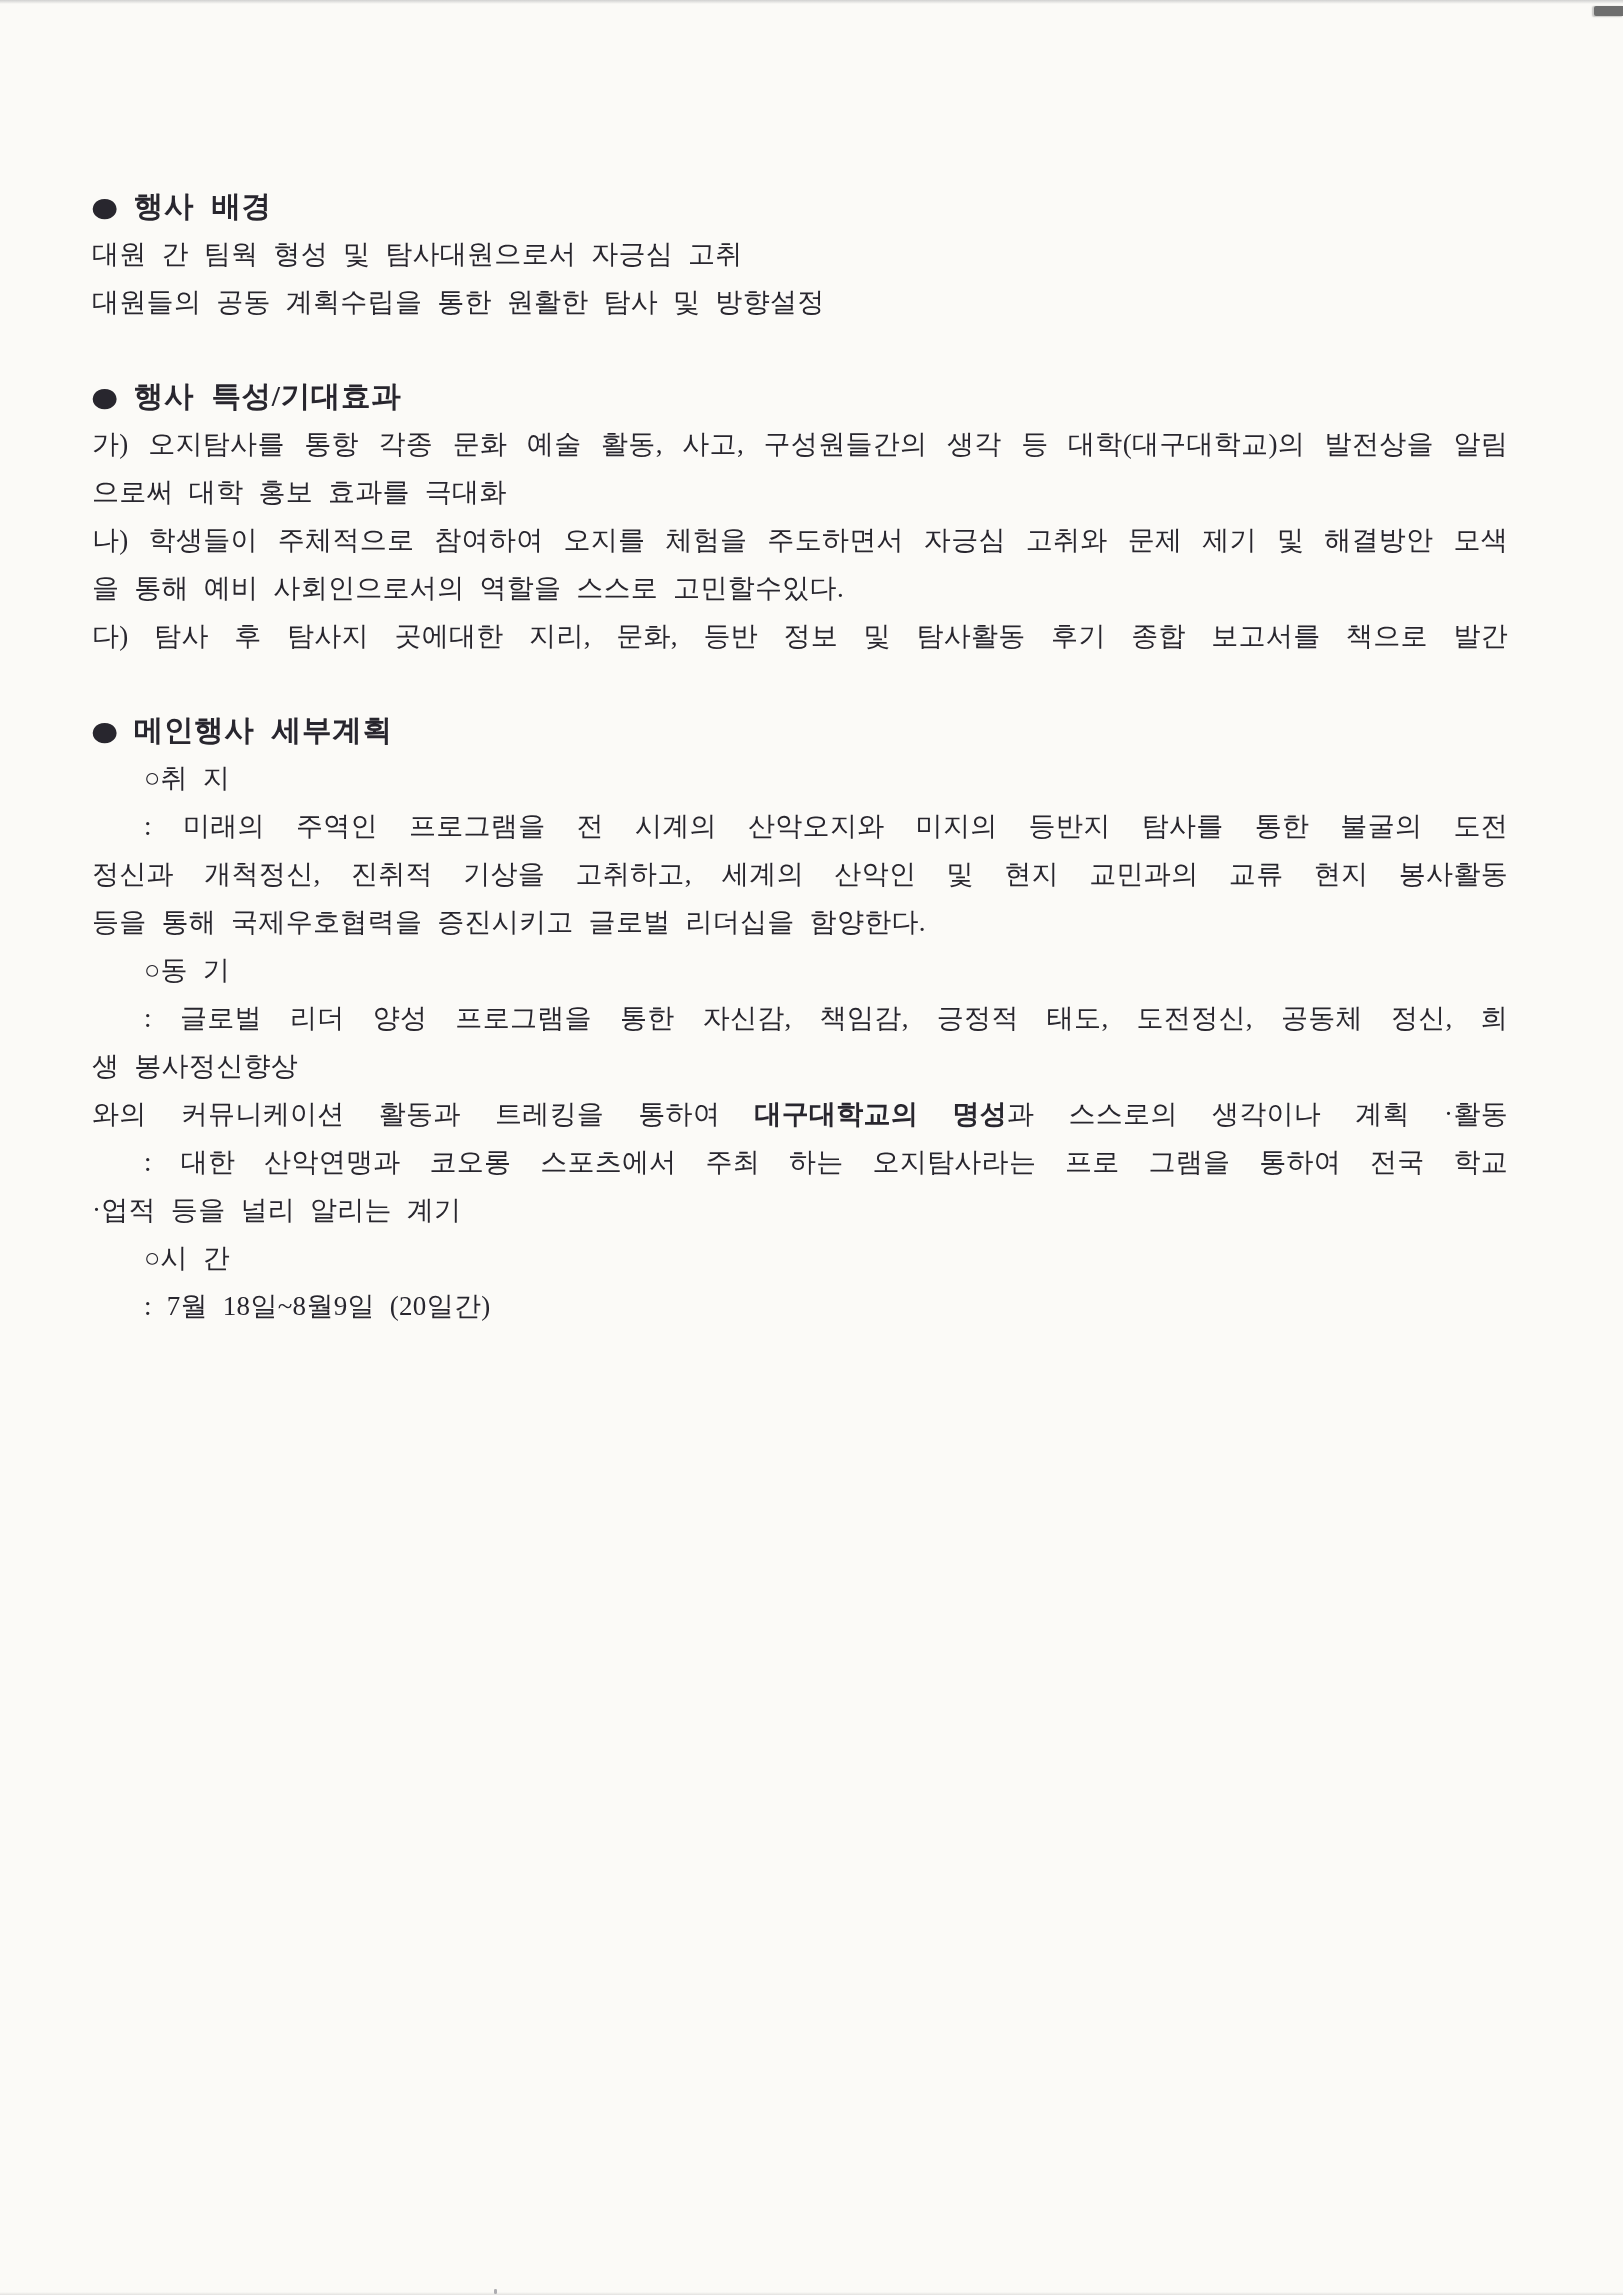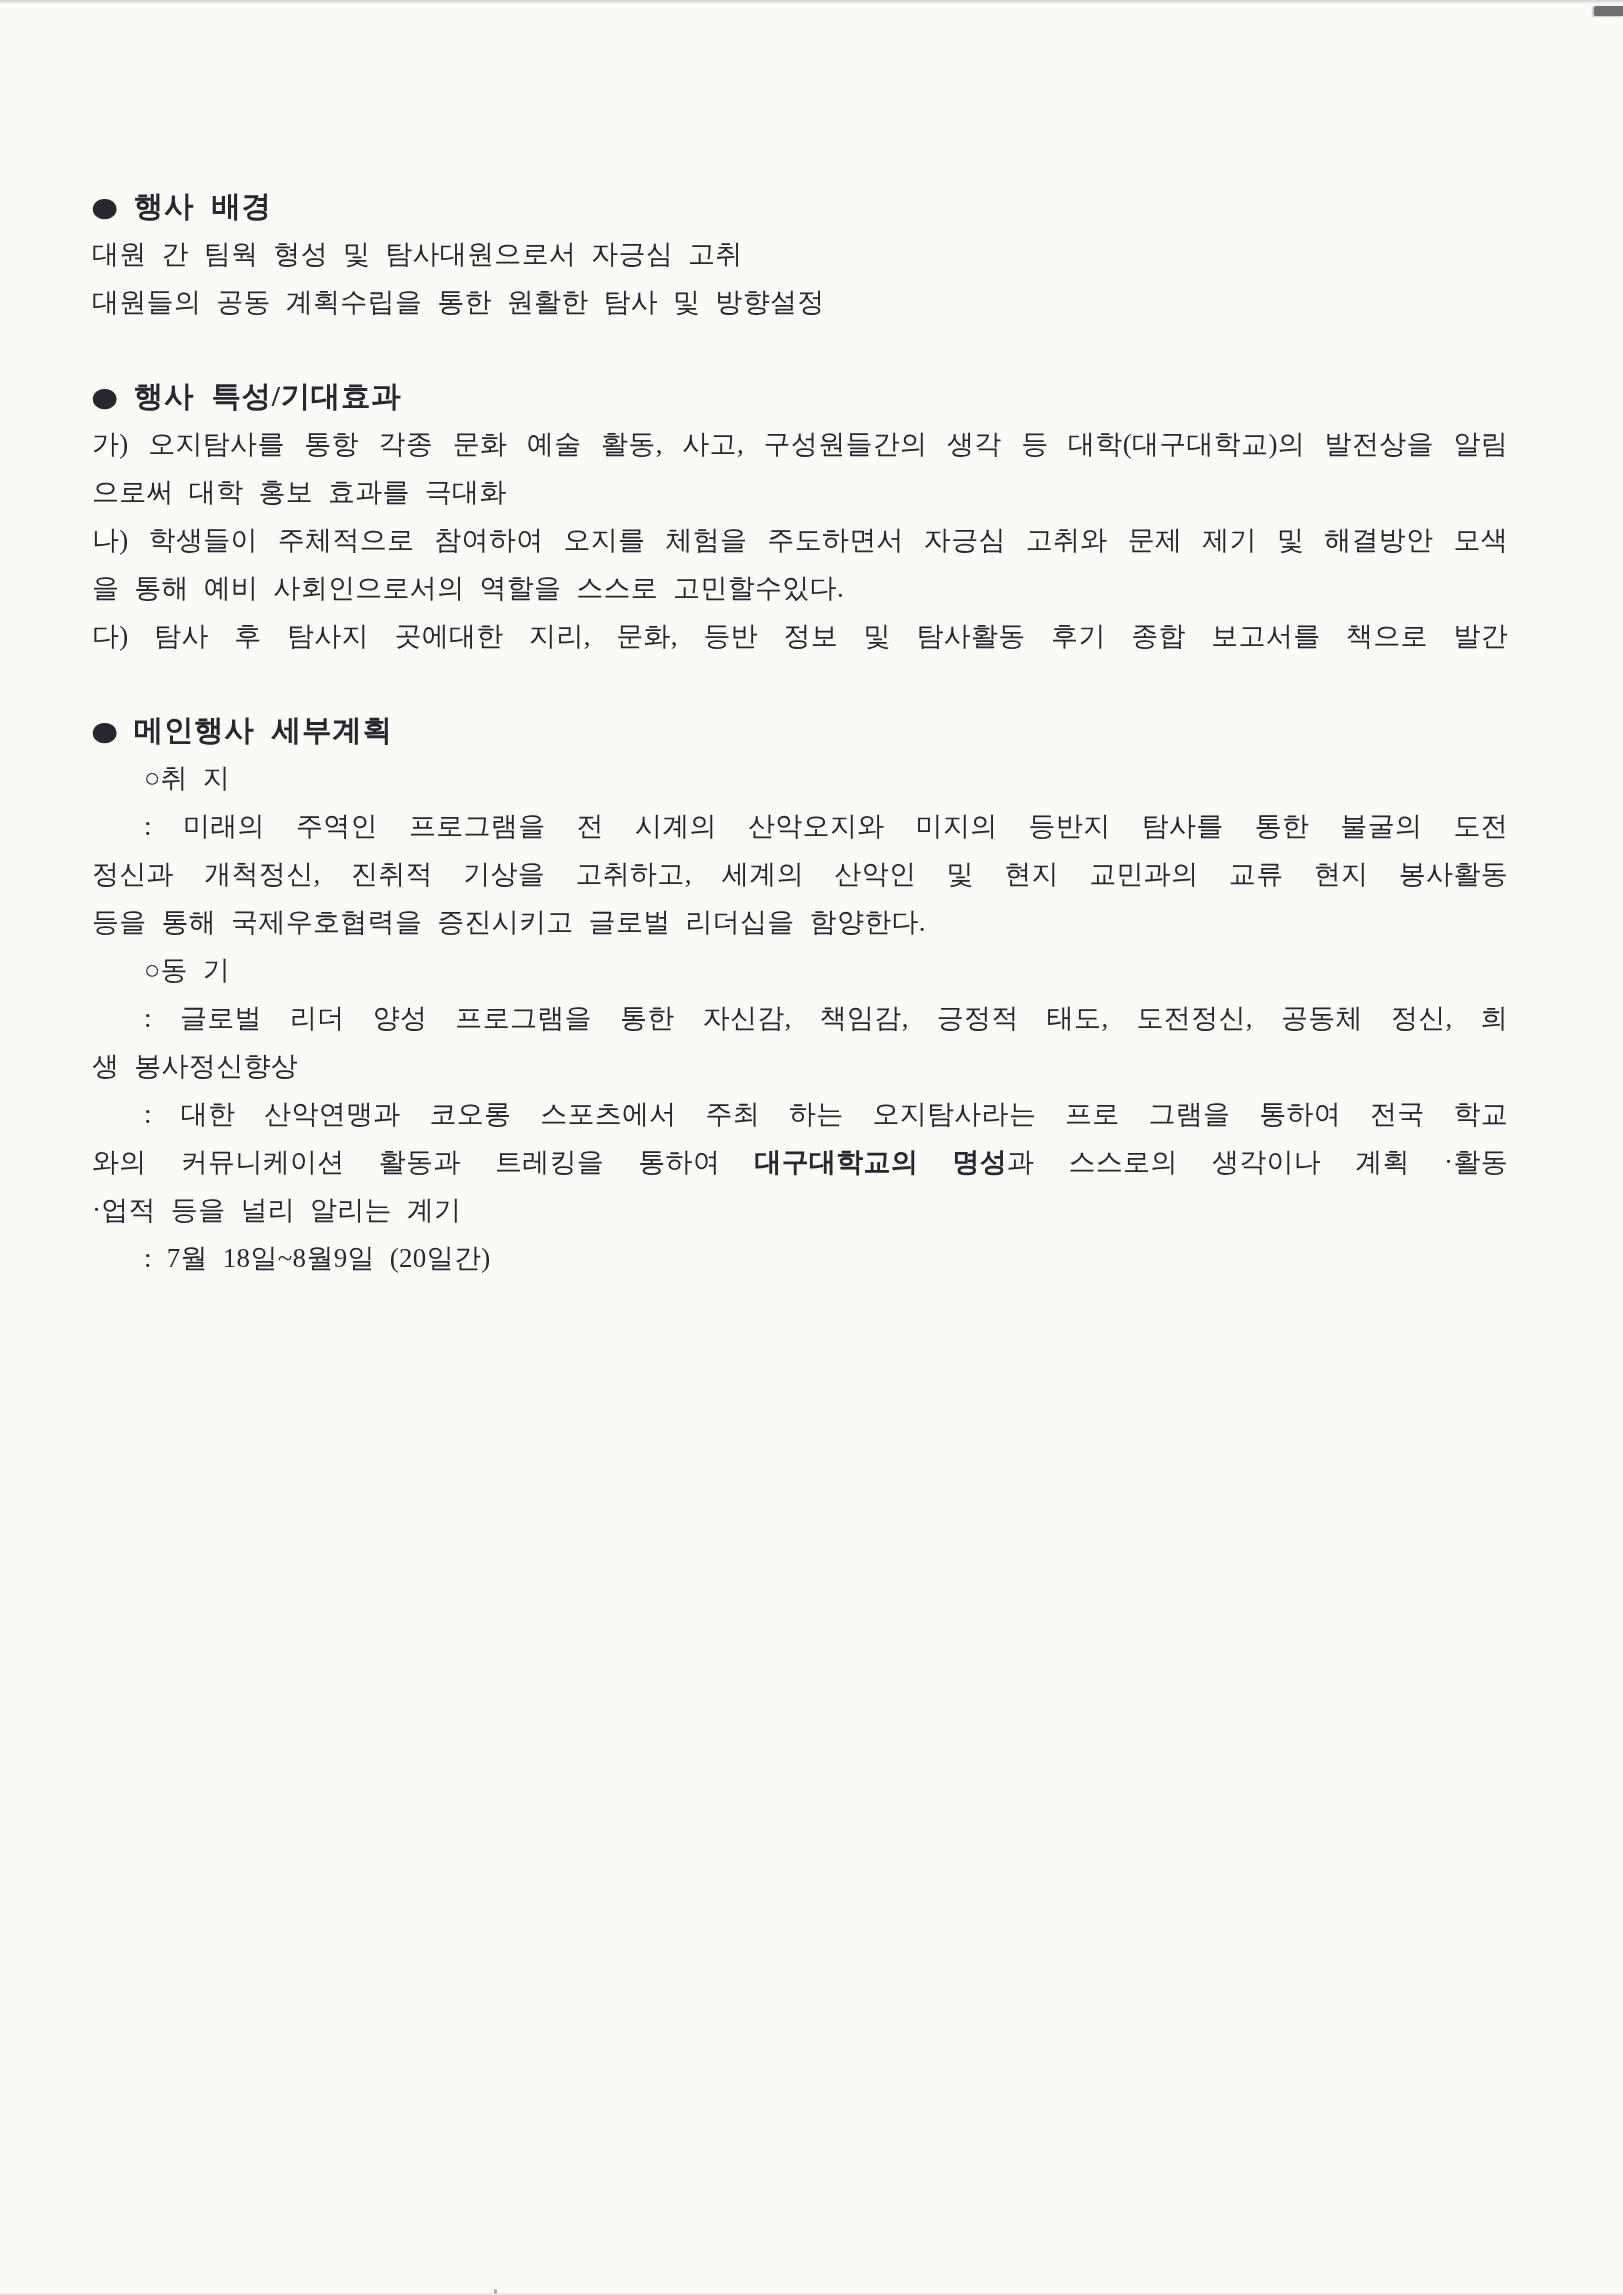--- a/index.html
+++ b/index.html
@@ -120,24 +120,25 @@
 
       <div class="line ind">○취 지</div>
       <div class="line ind fill">: 미래의 주역인 프로그램을 전 시계의 산악오지와 미지의 등반지 탐사를 통한 불굴의 도전</div>
       <div class="line fill">정신과 개척정신, 진취적 기상을 고취하고, 세계의 산악인 및 현지 교민과의 교류 현지 봉사활동</div>
       <div class="line">등을 통해 국제우호협력을 증진시키고 글로벌 리더십을 함양한다.</div>
 
       <div class="line ind">○동 기</div>
       <div class="line ind fill">: 글로벌 리더 양성 프로그램을 통한 자신감, 책임감, 긍정적 태도, 도전정신, 공동체 정신, 희</div>
       <div class="line">생 봉사정신향상</div>
 
-      <div class="line ind fill">: 대한 산악연맹과 코오롱 스포츠에서 주최 하는 오지탐사라는 프로 그램을 통하여 전국 학교</div>
       <div class="line fill">
         <span>와의 커뮤니케이션 활동과 트레킹을 통하여 </span><strong>대구대학교의 명성</strong><span>과 스스로의 생각이나 계획 ·활동</span>
       </div>
+      <div class="line ind fill">: 대한 산악연맹과 코오롱 스포츠에서 주최 하는 오지탐사라는 프로 그램을 통하여 전국 학교</div>
       <div class="line">·업적 등을 널리 알리는 계기</div>
 
+      <div class="line ind">○시 간</div>
       <div class="line ind">: 7월 18일~8월9일 (20일간)</div>
     </section>
 
   </div>
 </div>
 
 
 </body></html>

